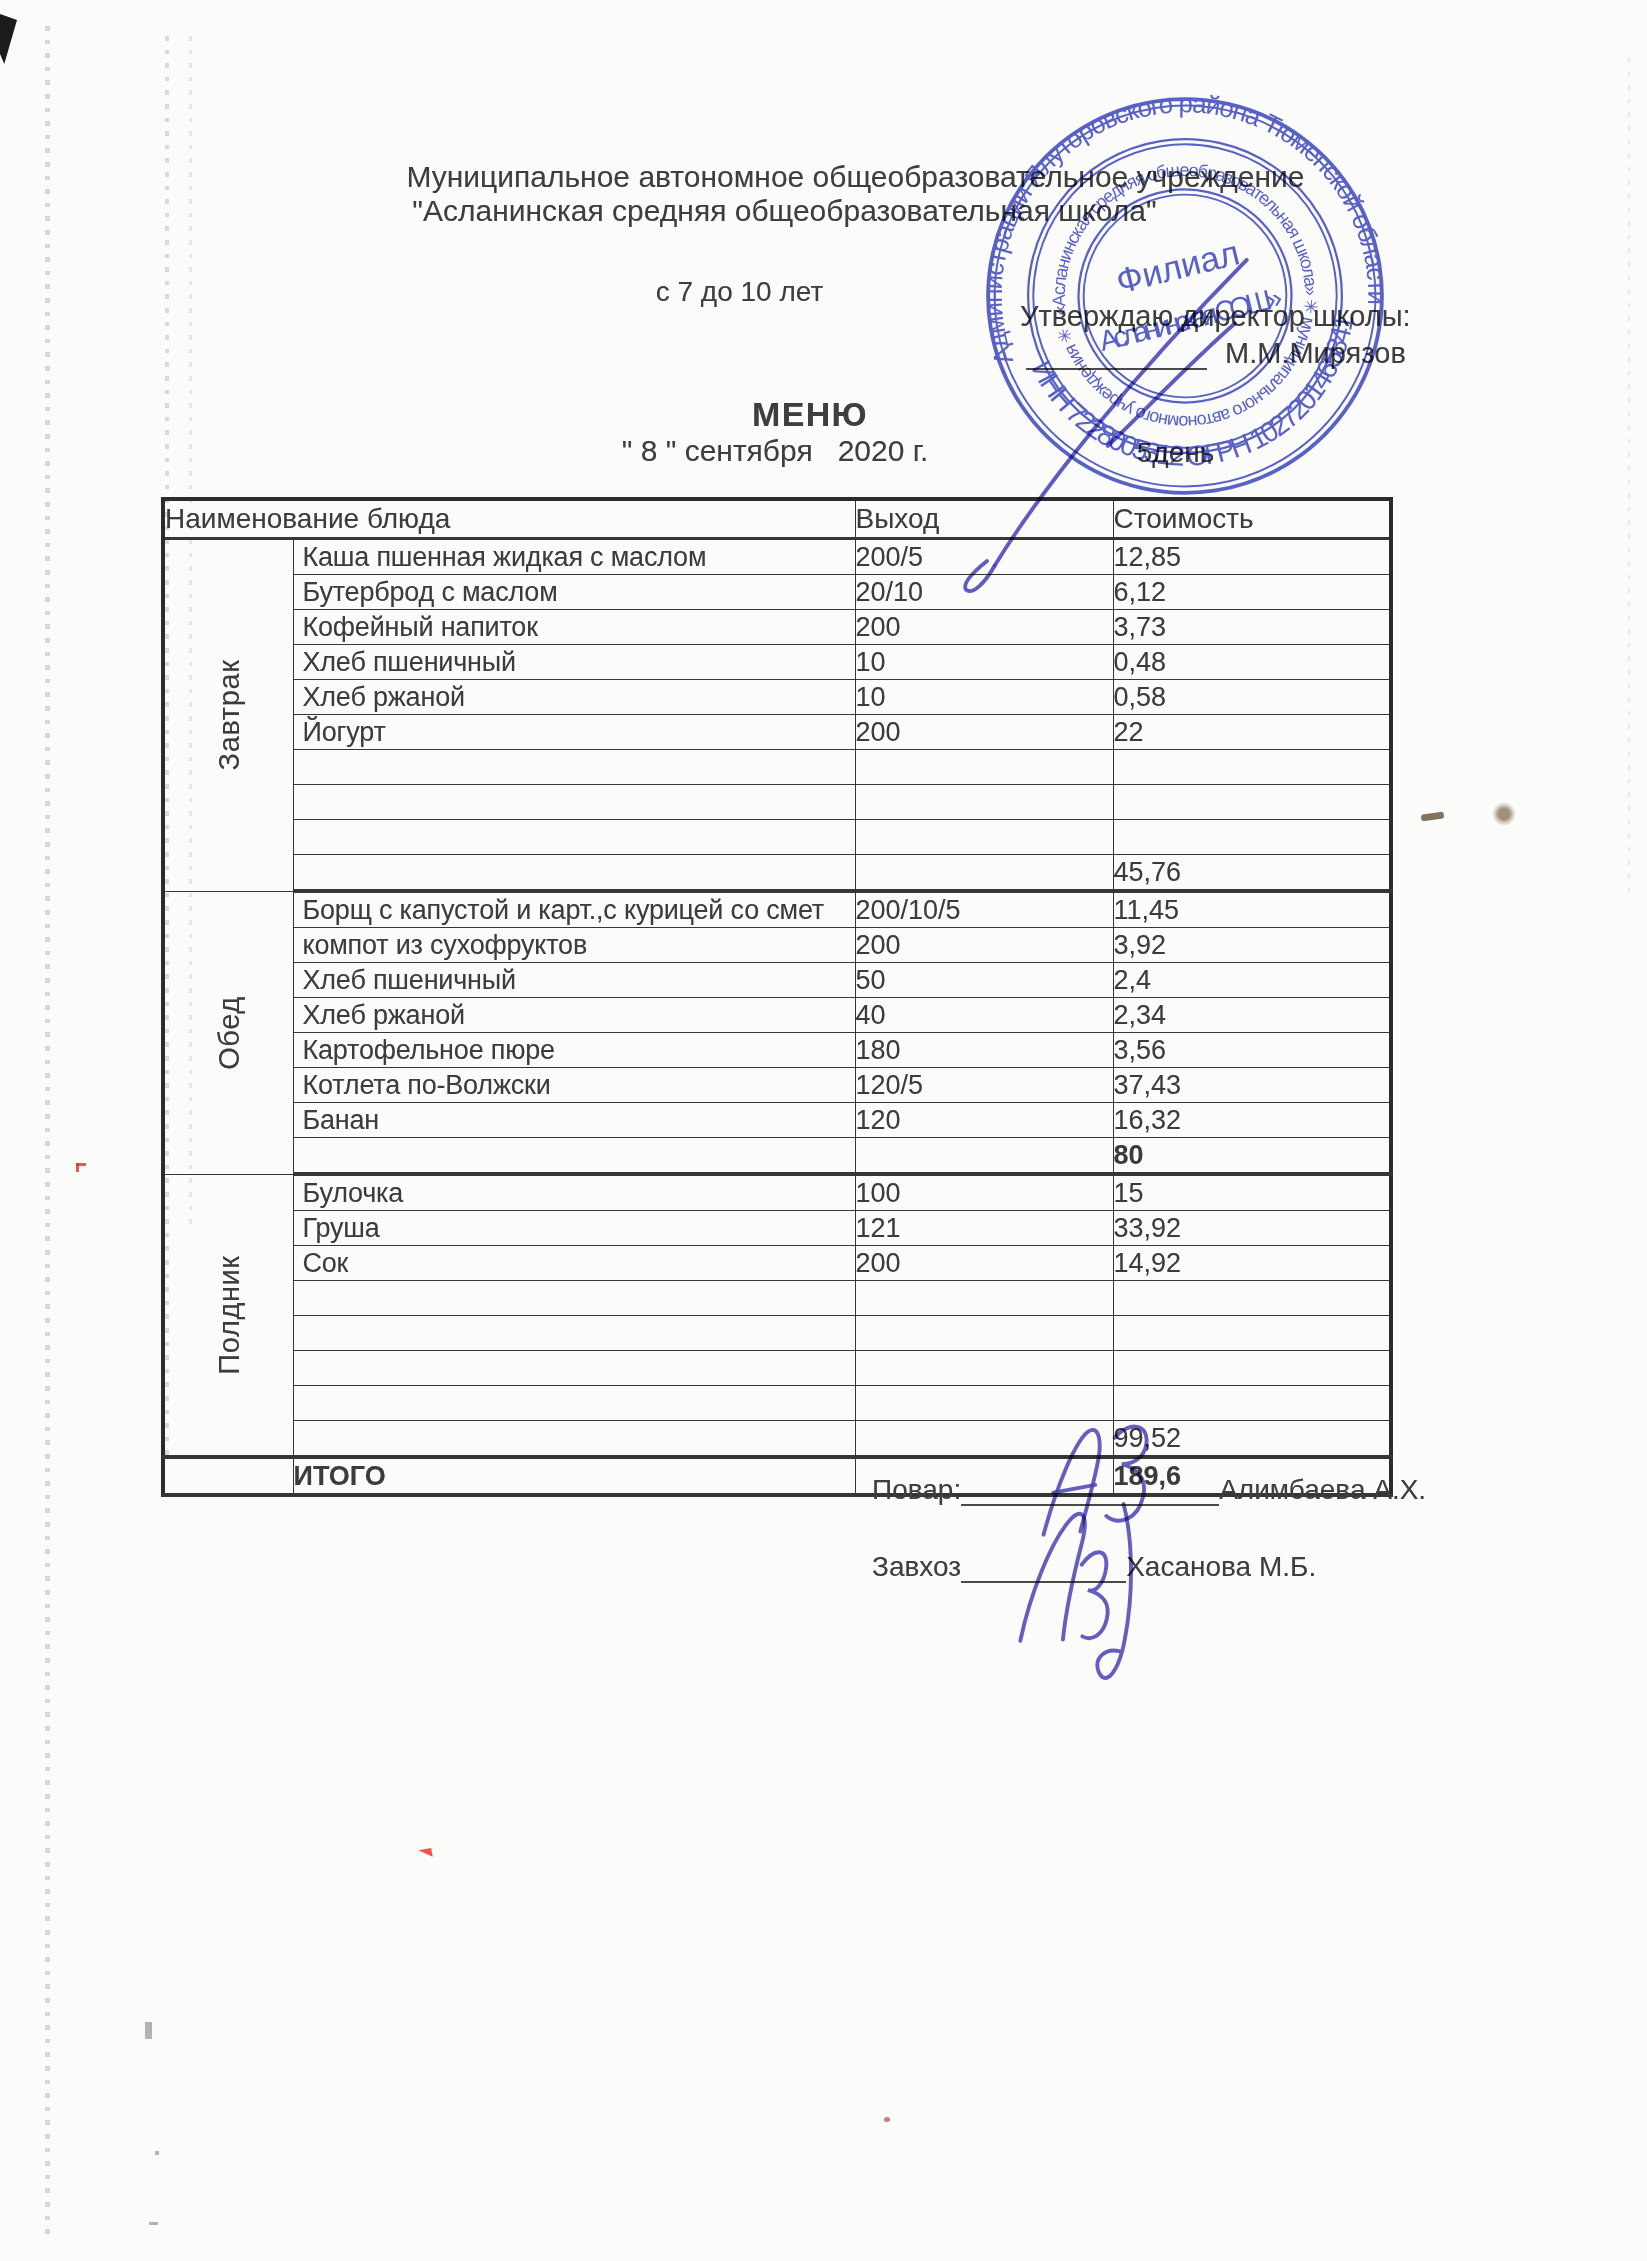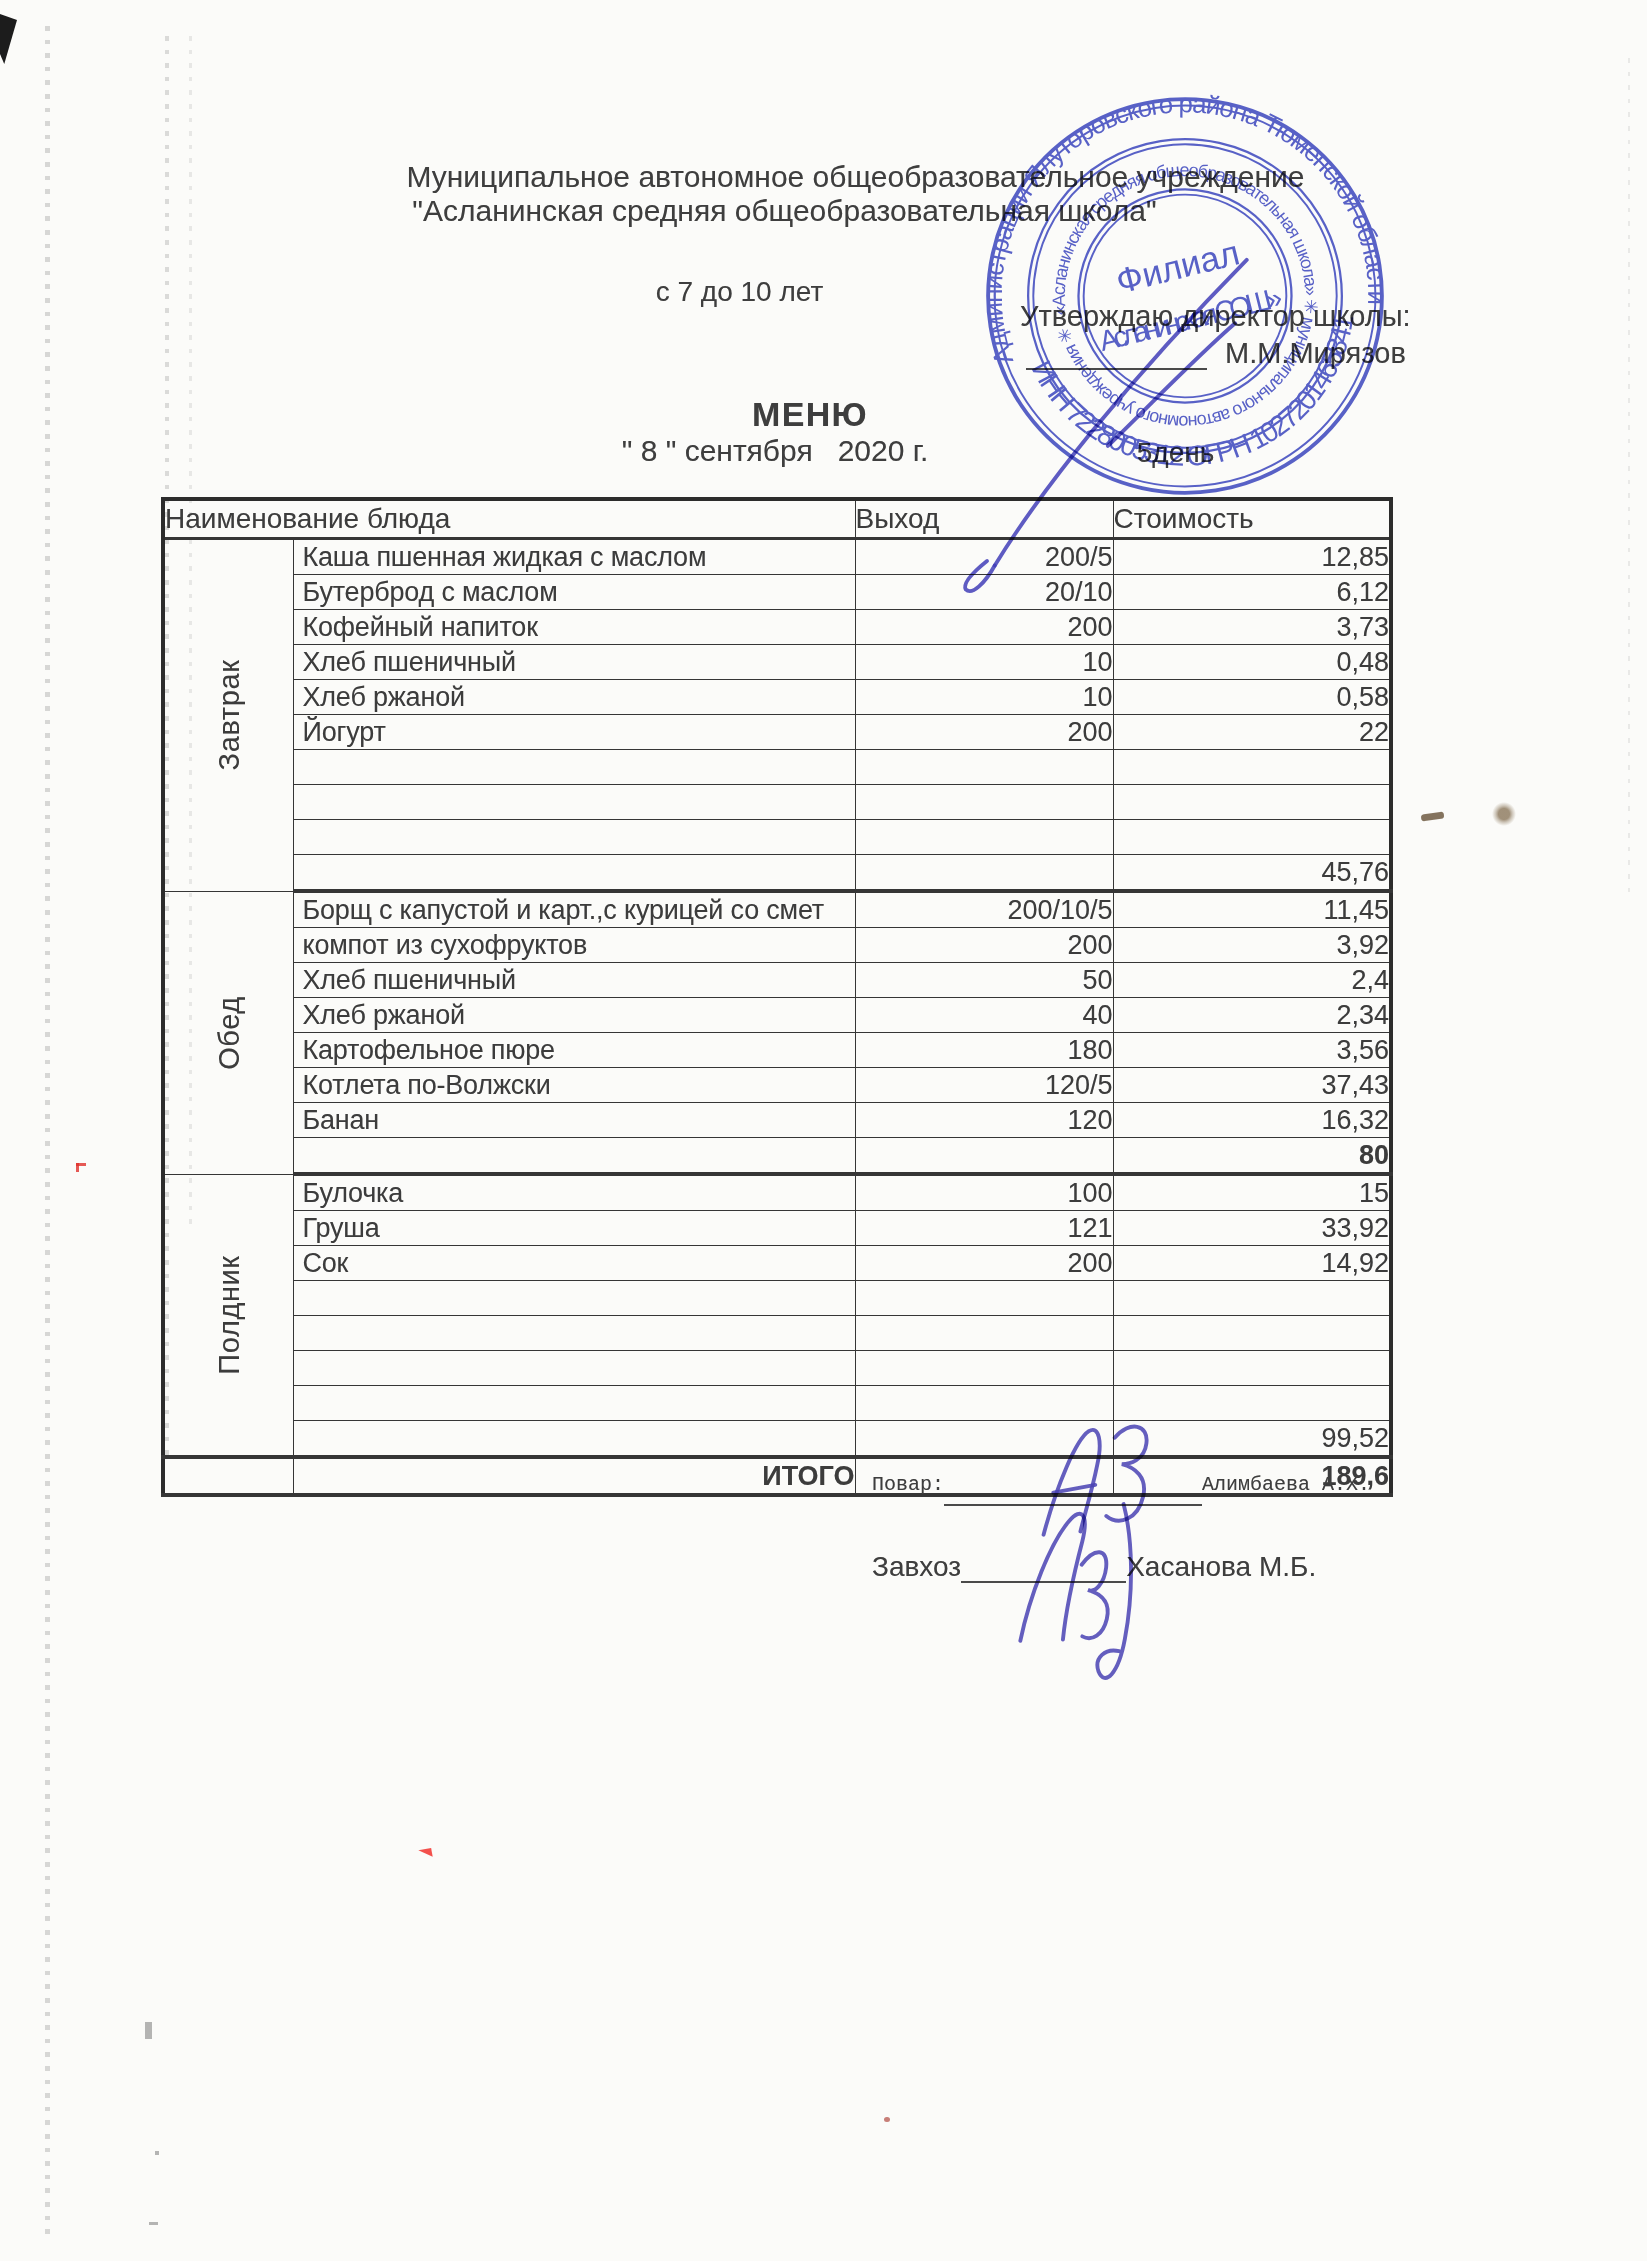--- a/index.html
+++ b/index.html
@@ -31,24 +31,24 @@
   table{border-collapse:collapse;table-layout:fixed;width:1228px;border:4.5px solid #2c2c2c;}
   td{border:1.9px solid #363636;font-size:27px;color:#3c3c3c;padding:0;height:34px;overflow:hidden;
      text-shadow:0 0 0.6px rgba(70,70,70,.3);}
   tr.head td{height:36px;border-bottom-width:3.9px;font-size:28px;text-align:left;}
   tr.secend td{border-bottom-width:4.5px;}
   tr.total td{border-top-width:4.5px;font-weight:bold;}
   td.sec{position:relative;}
   .vlabel{position:absolute;left:50%;top:50%;transform:translate(-50%,-50%) rotate(-90deg);
           white-space:nowrap;font-size:29px;letter-spacing:0.6px;}
   .nm{text-align:left;padding-left:9px;white-space:nowrap;letter-spacing:-0.2px;}
-  .c{text-align:right;margin-left:32px;}
-
-  
-  .cook-line{left:872px;top:1473px;display:flex;font-size:20px;font-family:Liberation Mono, monospace;}
+  .c{text-align:left;margin-left:32px;}
+
+  
+  .cook-line{left:872px;top:1473px;display:flex;align-items:flex-end;font-size:28px;}
   .steward-line{left:872px;top:1550px;display:flex;align-items:center;font-size:28px;}
   .ink{stroke:#4a43b8;stroke-width:6;fill:none;stroke-linecap:round;opacity:.85;}
 
   
   .stamp{left:972px;top:83px;mix-blend-mode:multiply;opacity:.9;filter:blur(0.3px);}
   .stamp text{fill:#4751c6;}
   .stamp circle{stroke:#4751c6;fill:none;}
   .flourish{left:956px;top:110px;mix-blend-mode:multiply;}
   .flourish path{stroke:#4340bd;stroke-width:6;fill:none;stroke-linecap:round;opacity:.85;}
 

